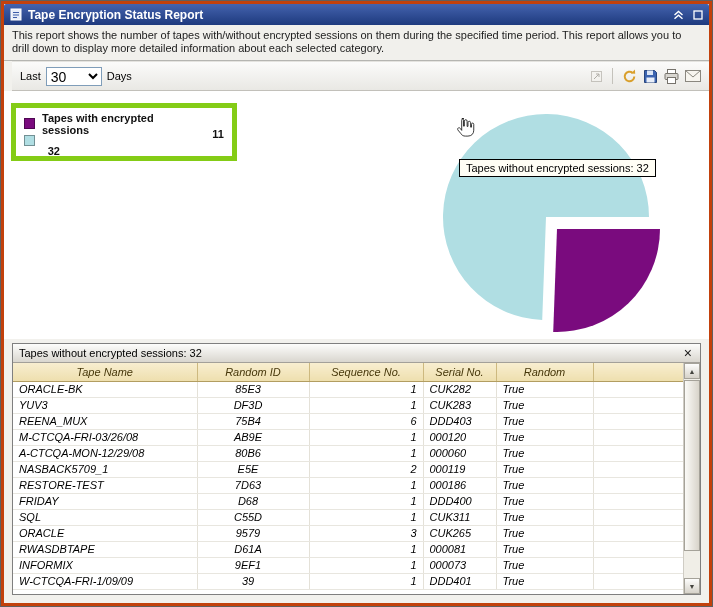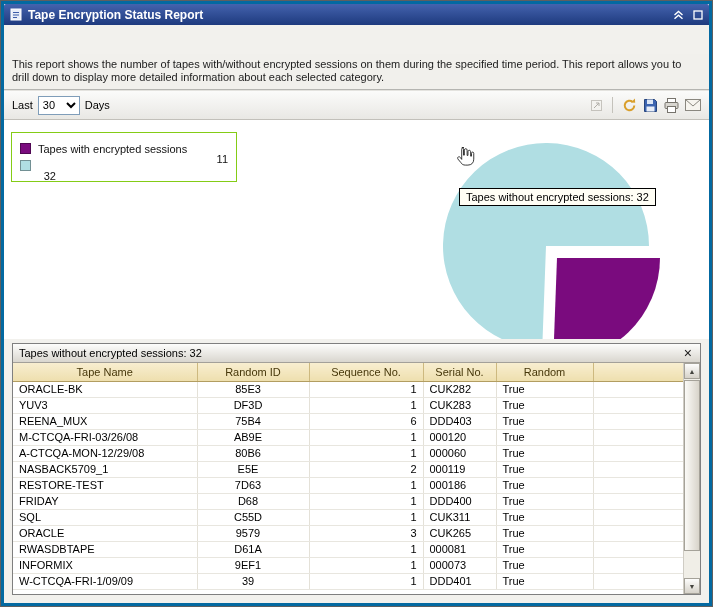--- a/index.html
+++ b/index.html
@@ -1,59 +1,59 @@
 <!DOCTYPE html>
 <html><head>
 <meta charset="utf-8">
 <style>
   * { box-sizing: border-box; margin: 0; padding: 0; }
   body { font-family: "Liberation Sans", "DejaVu Sans", sans-serif; background: #e8e8e8; }
   .window {
     width: 713px; height: 607px; position: relative;
-    border: 1px solid #5f5f5f; background: #0369a1; padding: 3px;
+    border: 1px solid #5f5f5f; background: #c2410c; padding: 3px;
     display: flex; flex-direction: column; cursor: default;
   }
   .inner { flex: 1; display: flex; flex-direction: column; background: #f2f1ed; overflow: hidden; }
 
   
   .titlebar {
     height: 21px; flex: none; display: flex; align-items: center; gap: 6px;
     background: linear-gradient(#4a69b4 0%, #28459323 0%, #3d5ca8 0%, #1f3b80 85%, #18306b 100%);
     background: linear-gradient(#4463ae, #1e3a7e);
     color: #fff; padding: 0 6px; border-radius: 2px 2px 0 0;
   }
   .title-text { font-size: 12px; font-weight: bold; }
   .tb-icons { margin-left: auto; display: flex; align-items: center; gap: 9px; }
   .tb-icons span { display: inline-flex; align-items: center; justify-content: center; }
 
   
   .descbar {
     flex: none; background: #f1f0ec; border-bottom: 1px solid #b5b5b1;
-    font-size: 11px; line-height: 13px; color: #1c1c1c; padding: 4px 8px 5px 8px; margin-top: 29px;
+    font-size: 11px; line-height: 13px; color: #1c1c1c; padding: 4px 8px 5px 8px;
   }
 
   
   .toolbar {
     flex: none; height: 30px; display: flex; align-items: center;
     background: linear-gradient(#fbfbfa, #e9e8e4);
     border-bottom: 1px solid #c2c0ba; border-top: 1px solid #e4e3df;
-    padding: 0 8px; font-size: 11px; color: #000;
+    padding: 0 8px; font-size: 11px; color: #000; margin-left: 8px;
   }
   .toolbar select {
-    width: 42px; height: 19px; margin: 0 5px; font-size: 11px;
+    width: 56px; height: 19px; margin: 0 5px; font-size: 14px;
     font-family: inherit; border: 1px solid #7f9db9; background: #fff;
   }
   .tool-icons { margin-left: auto; display: flex; align-items: center; gap: 6px; }
   .tool-divider { width: 1px; height: 16px; background: #c4c2bb; margin: 0 3px; }
 
   
   .chart-area { flex: 1; position: relative; background: #ffffff; overflow: hidden; }
   .legend {
     position: absolute; left: 7px; top: 12px; width: 226px;
-    background: #fff; border: 1px solid #84cc16; padding: 7px 8px; font-size: 11px;
+    background: #fff; border: 5px solid #84cc16; padding: 7px 8px; font-size: 11px; font-weight: bold;
   }
   .legend-row { display: flex; align-items: center; gap: 7px; height: 17px; }
   .swatch { width: 11px; height: 11px; flex: none; border: 1px solid rgba(0,0,0,.35); }
   .legend-label { flex: 1; color: #111; }
   .legend-value { min-width: 18px; text-align: right; color: #111; margin-top: 21px; }
   .pie-svg { position: absolute; left: 398px; top: 16px; }
   .chart-tooltip {
     position: absolute; left: 455px; top: 68px; background: #fffef5;
     border: 1px solid #000; font-size: 11px; padding: 2px 6px; white-space: nowrap; color:#000;
   }
@@ -64,21 +64,21 @@
     flex: none; height: 252px; margin: 4px 8px 8px 8px;
     border: 1px solid #7f7f7f; background: #fff; display: flex; flex-direction: column;
   }
   .panel-header {
     flex: none; height: 19px; display: flex; align-items: center;
     background: linear-gradient(#fdfdfc, #d9d6cf);
     border-bottom: 1px solid #a3a099; padding: 0 6px; font-size: 11px; color: #000;
   }
   .close-x { margin-left: auto; font-size: 14px; line-height: 1; color: #1a1a1a; padding: 0 2px; }
   .table-wrap { flex: 1; position: relative; overflow: hidden; background: #fff; }
-  table { border-collapse: collapse; table-layout: fixed; width: 670px; font-size: 11px; }
+  table { border-collapse: collapse; table-layout: fixed; width: 670px; font-size: 11px; font-style: italic; }
   th {
     background: linear-gradient(#f8eed0, #eedfae);
     border-right: 1px solid #cdb97f; border-bottom: 1px solid #b29d61;
     color: #46370a; font-weight: normal; height: 18px; padding: 0 4px;
     text-align: center; overflow: hidden; white-space: nowrap;
   }
   td {
     height: 16px; padding: 0 6px; color: #000; background: #fff;
     border-right: 1px solid #e4e1d8; border-bottom: 1px solid #e8e6df;
     white-space: nowrap; overflow: hidden;

